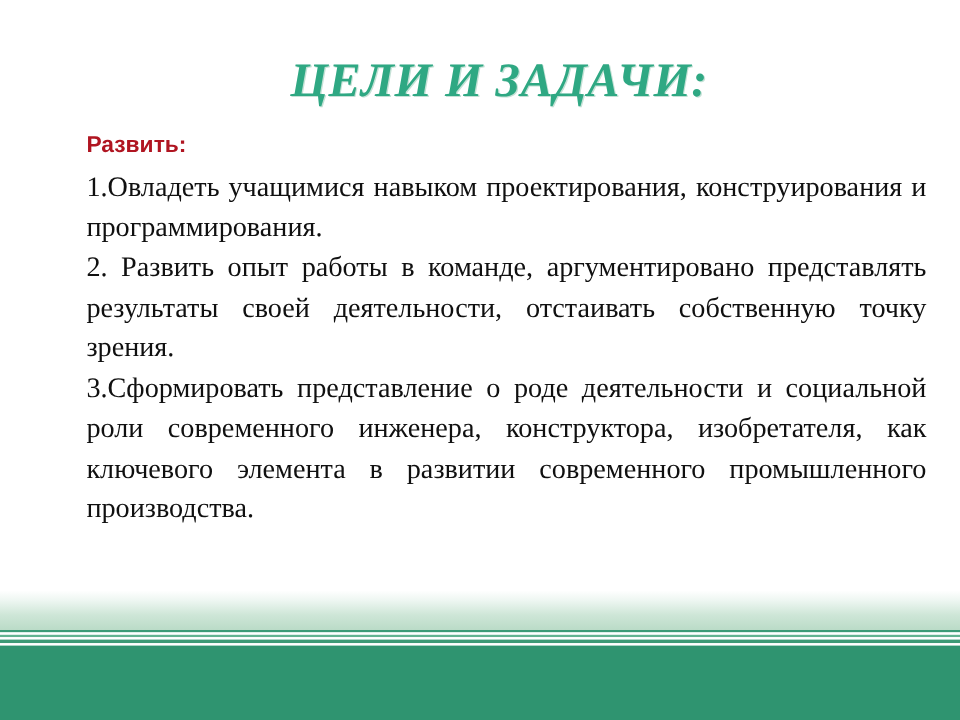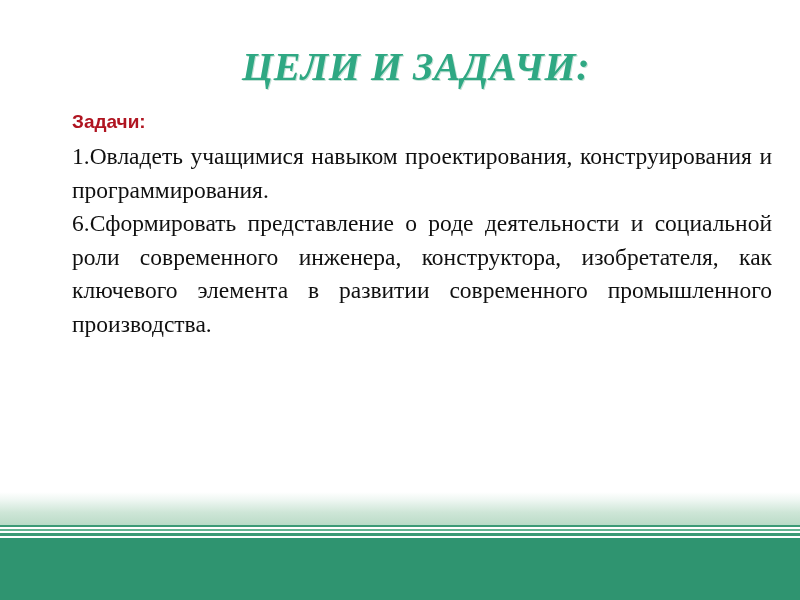--- a/index.html
+++ b/index.html
@@ -113,26 +113,27 @@
 <body>
 
 <div class="slide">
 
   <div class="title-area">
     <div class="slide-title">ЦЕЛИ И ЗАДАЧИ:</div>
   </div>
 
   <div class="body-area">
 
-    <p class="subhead">Задачи:</p>
+    <p class="subhead">Развить:</p>
 
     <p class="para">1.Овладеть учащимися навыком проектирования, конструирования и программирования.</p>
 
+    <p class="para">2. Развить опыт работы в команде, аргументировано представлять результаты своей деятельности, отстаивать собственную точку зрения.</p>
 
-    <p class="para last">6.Сформировать представление о роде деятельности и социальной роли современного инженера, конструктора, изобретателя, как ключевого элемента в развитии современного промышленного производства.</p>
+    <p class="para last">3.Сформировать представление о роде деятельности и социальной роли современного инженера, конструктора, изобретателя, как ключевого элемента в развитии современного промышленного производства.</p>
 
   </div>
 
   <div class="footer-fade"></div>
   <div class="stripe stripe-a"></div>
   <div class="stripe stripe-b"></div>
   <div class="stripe stripe-c"></div>
   <div class="stripe stripe-d"></div>
   <div class="stripe stripe-e"></div>
   <div class="stripe stripe-f"></div>

